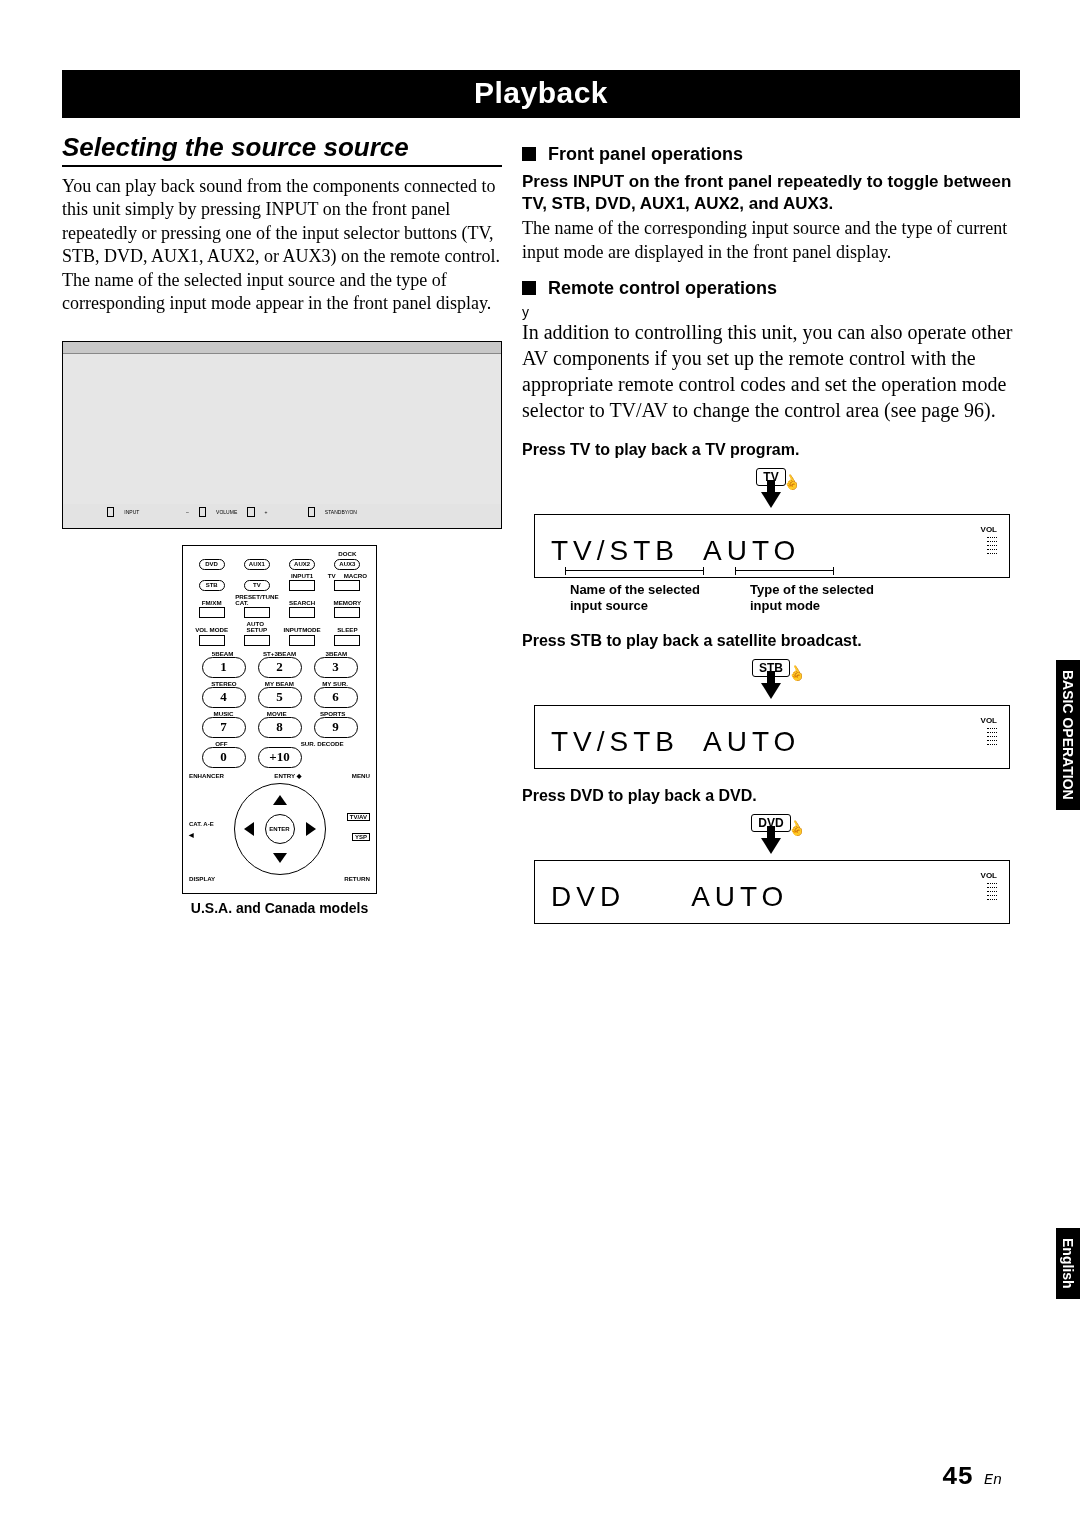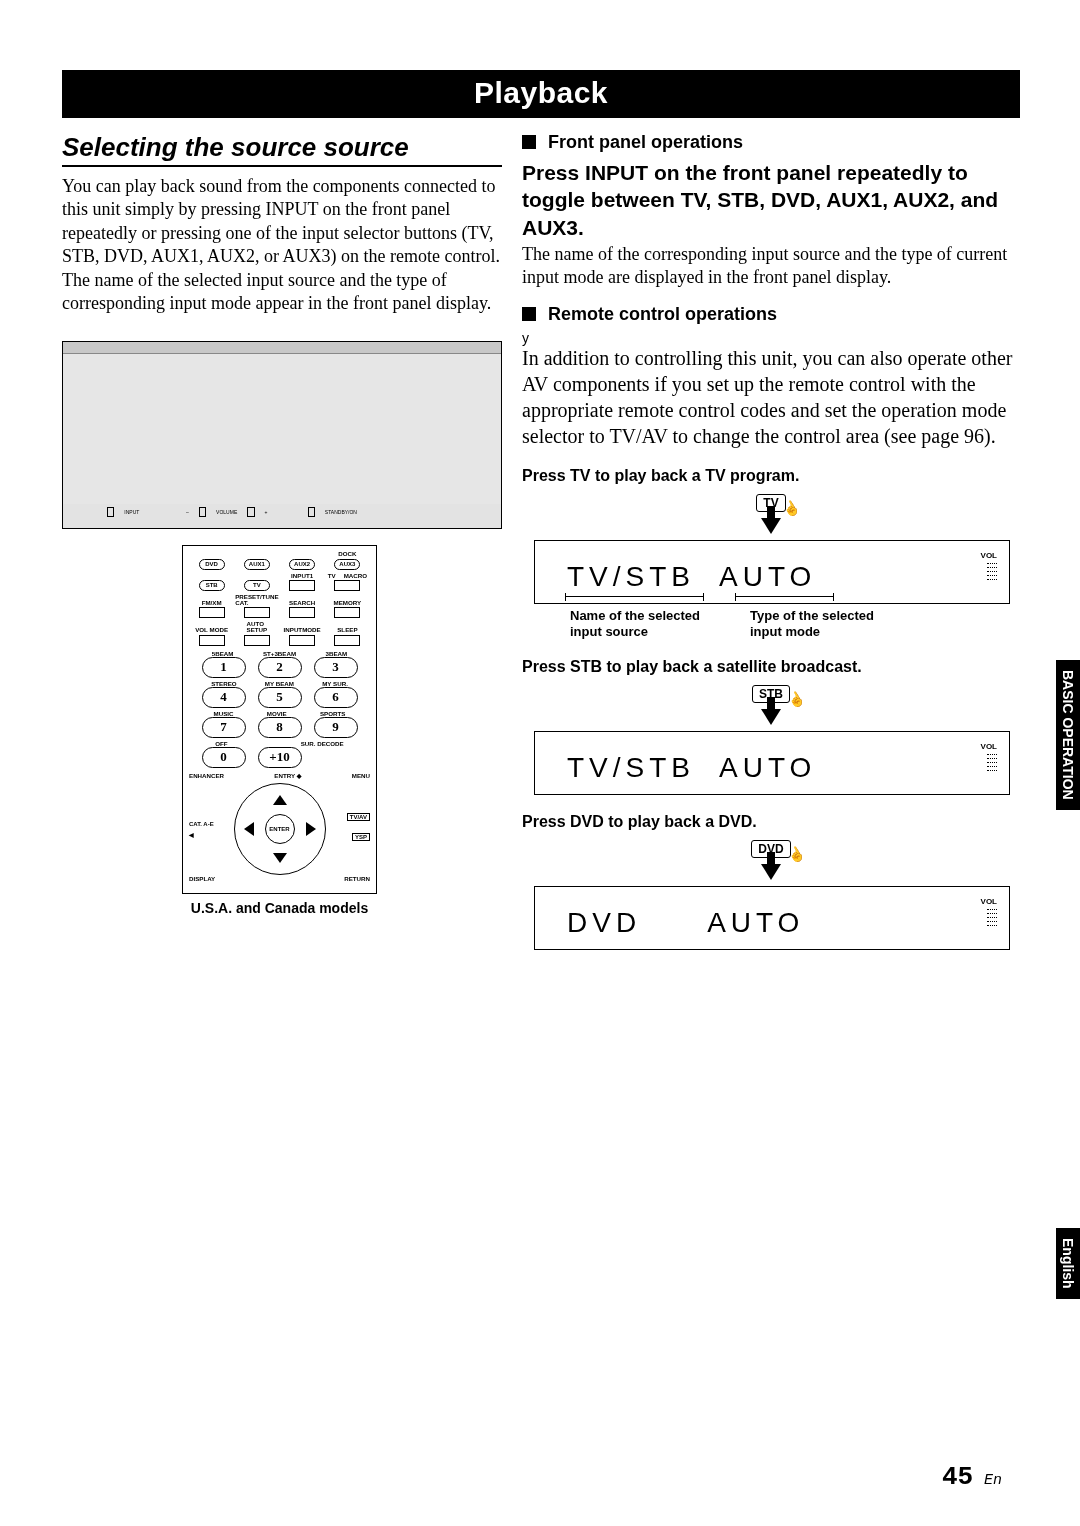--- a/index.html
+++ b/index.html
@@ -24,21 +24,21 @@
     font-size: 30px;
     padding: 6px 0 8px 0;
     letter-spacing: 0.5px;
   }
   .columns {
     display: flex;
     gap: 20px;
     margin-top: 14px;
   }
   .col-left { width: 440px; }
-  .col-right { flex: 1; }
+  .col-right { flex: 1; margin-top: 12px; }
   .subhead {
     font-family: Arial, sans-serif;
     font-style: italic;
     font-weight: bold;
     font-size: 26px;
     border-bottom: 2px solid #000;
     padding-bottom: 2px;
     margin-bottom: 8px;
   }
   .para { line-height: 1.3; }
@@ -92,21 +92,21 @@
 
   .sechead {
     font-family: Arial, sans-serif;
     font-weight: bold;
     font-size: 18px;
     margin-bottom: 6px;
   }
   .sechead .sq-mark {
     display:inline-block; width:14px; height:14px; background:#000; margin-right:12px; vertical-align:-1px;
   }
-  .bold-sans { font-family: Arial, sans-serif; font-weight: bold; font-size: 21px; line-height:1.3; }
+  .bold-sans { font-family: Arial, sans-serif; font-weight: bold; font-size: 17px; line-height:1.3; }
   .small-y { font-family: Arial, sans-serif; font-size: 14px; line-height:1; margin-top:4px; }
   .small-para { font-size: 20px; line-height:1.3; }
   .press-line { font-family: Arial, sans-serif; font-weight:bold; font-size:16px; margin-top:18px; }
 
   .fig {
     text-align:center;
     margin-top: 6px;
   }
   .btn-rect {
     display:inline-block;
@@ -142,21 +142,21 @@
   }
   .lcd {
     border:1.2px solid #000;
     margin: 4px 10px 0 12px;
     height: 64px;
     position:relative;
     font-family: Arial, sans-serif;
   }
   .lcd-text {
     position:absolute;
-    left:32px; bottom:10px;
+    left:16px; bottom:10px;
     font-size:28px;
     letter-spacing:5px;
   }
   .lcd-text .seg2 { margin-left: 24px; }
   .lcd .vol {
     position:absolute; right:12px; top:10px; font-size:8px; font-weight:bold;
   }
   .lcd .volbars {
     position:absolute; right:12px; top:22px; width:10px;
   }

